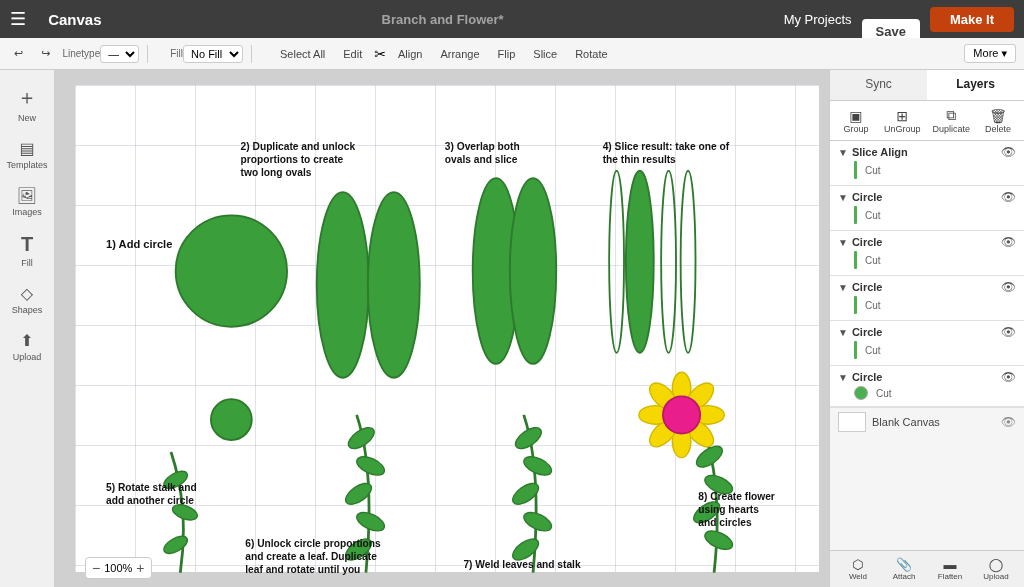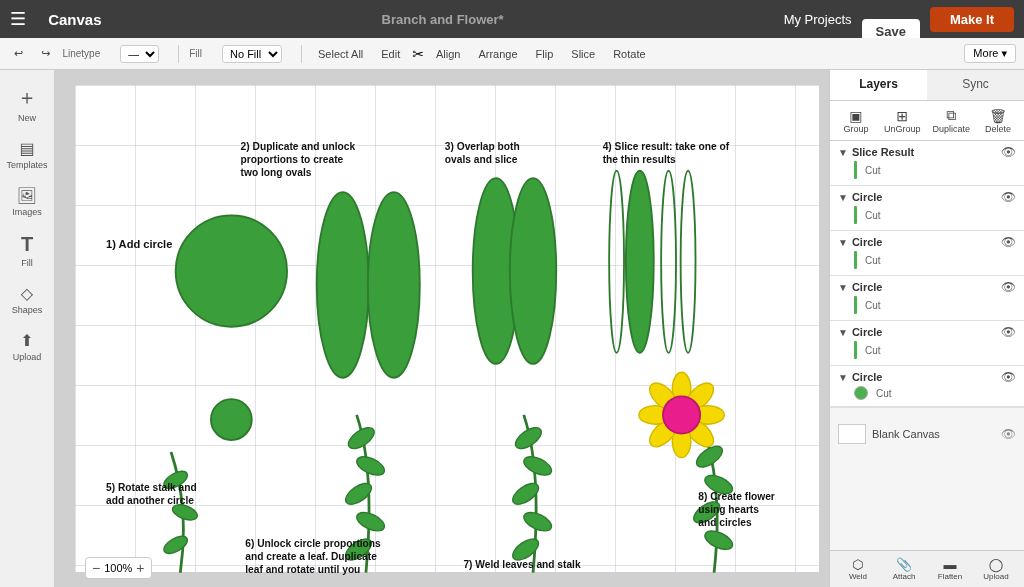--- a/index.html
+++ b/index.html
@@ -14,21 +14,21 @@
     .top-center { flex: 1; text-align: center; color: #a3a3a3; font-size: 13px; font-weight: bold; }
     .top-right { display: flex; align-items: center; gap: 10px; }
     .my-projects-btn { color: white; font-size: 13px; cursor: pointer; text-decoration: none; }
     .save-btn { background: white; color: #3d3d3d; border: none; border-radius: 4px; padding: 5px 14px; font-size: 13px; cursor: pointer; font-weight: bold; margin-top: 24px; }
     .make-it-btn { background: #c2410c; color: white; border: none; border-radius: 4px; padding: 5px 20px; font-size: 13px; cursor: pointer; font-weight: bold; }
 
     
     .toolbar {
       display: flex; align-items: center; background: #f5f5f5; border-bottom: 1px solid #ccc; height: 32px; padding: 0 8px; gap: 6px; flex-shrink: 0; font-size: 11px;
     }
-    .toolbar-group { display: flex; align-items: center; gap: 20px; border-right: 1px solid #ccc; padding-right: 19px; margin-right: 4px; }
+    .toolbar-group { display: flex; align-items: center; gap: 0; border-right: 1px solid #ccc; padding-right: 8px; margin-right: 16px; }
     .toolbar-btn { background: none; border: 1px solid transparent; border-radius: 3px; padding: 2px 5px; cursor: pointer; font-size: 11px; color: #444; }
     .toolbar-select { font-size: 11px; border: 1px solid #ccc; border-radius: 3px; padding: 1px 3px; background: white; }
     .toolbar-label { color: #666; font-size: 10px; }
     .more-btn { margin-left: auto; background: white; border: 1px solid #ccc; border-radius: 3px; padding: 2px 8px; cursor: pointer; font-size: 11px; }
 
     
     .main-content { display: flex; flex: 1; overflow: hidden; }
 
     
     .left-sidebar {
@@ -76,21 +76,21 @@
     .layers-list { flex: 1; overflow-y: auto; background: #f5f5f5; }
     .layer-item { padding: 4px 8px; border-bottom: 1px solid #e0e0e0; background: white; }
     .layer-header { display: flex; align-items: center; gap: 4px; font-size: 11px; }
     .layer-arrow { color: #555; font-size: 10px; cursor: pointer; }
     .layer-name { flex: 1; color: #333; font-size: 11px; font-weight: bold; }
     .layer-eye { color: #555; font-size: 12px; cursor: pointer; }
     .layer-sub { display: flex; align-items: center; gap: 8px; padding: 2px 0 2px 16px; }
     .layer-cut-label { font-size: 10px; color: #666; text-align: right; }
 
     
-    .blank-canvas-row { display: flex; align-items: center; gap: 6px; padding: 16px 8px; background: #f5f5f5; border-top: 1px solid #e0e0e0; }
+    .blank-canvas-row { display: flex; align-items: center; gap: 6px; padding: 4px 8px; background: #f5f5f5; border-top: 1px solid #e0e0e0; }
     .blank-canvas-thumb { width: 28px; height: 20px; background: white; border: 1px solid #ccc; }
     .blank-canvas-label { font-size: 11px; color: #444; }
 
     
     .right-bottom-toolbar { display: flex; align-items: center; padding: 4px 6px; gap: 2px; border-top: 1px solid #ccc; background: #f0f0f0; }
     .right-bottom-btn { display: flex; flex-direction: column; align-items: center; font-size: 8px; color: #444; cursor: pointer; padding: 2px 3px; border-radius: 3px; flex: 1; }
     .right-bottom-icon { font-size: 13px; }
   </style>
 </head>
 <body>
@@ -253,22 +253,22 @@
       <button class="zoom-btn">−</button>
       <span>100%</span>
       <button class="zoom-btn">+</button>
     </div>
 
   </div>
 
   <div class="right-panel">
 
     <div class="right-tabs">
+      <div class="right-tab">Sync</div>
       <div class="right-tab active">Layers</div>
-      <div class="right-tab">Sync</div>
     </div>
 
     <div class="layers-toolbar">
       <div class="layers-tool-btn">
         <span class="layers-tool-icon">▣</span>
         <span>Group</span>
       </div>
       <div class="layers-tool-btn">
         <span class="layers-tool-icon">⊞</span>
         <span>UnGroup</span>
@@ -281,21 +281,21 @@
         <span class="layers-tool-icon">🗑</span>
         <span>Delete</span>
       </div>
     </div>
 
     <div class="layers-list">
 
       <div class="layer-item">
         <div class="layer-header">
           <span class="layer-arrow">▼</span>
-          <span class="layer-name">Slice Result</span>
+          <span class="layer-name">Slice Align</span>
           <span class="layer-eye">👁</span>
         </div>
         <div class="layer-sub">
           <div style="width:3px;height:18px;background:#4caf50;border-radius:1px;"></div>
           <span class="layer-cut-label">Cut</span>
         </div>
       </div>
 
       <div class="layer-item">
         <div class="layer-header">

